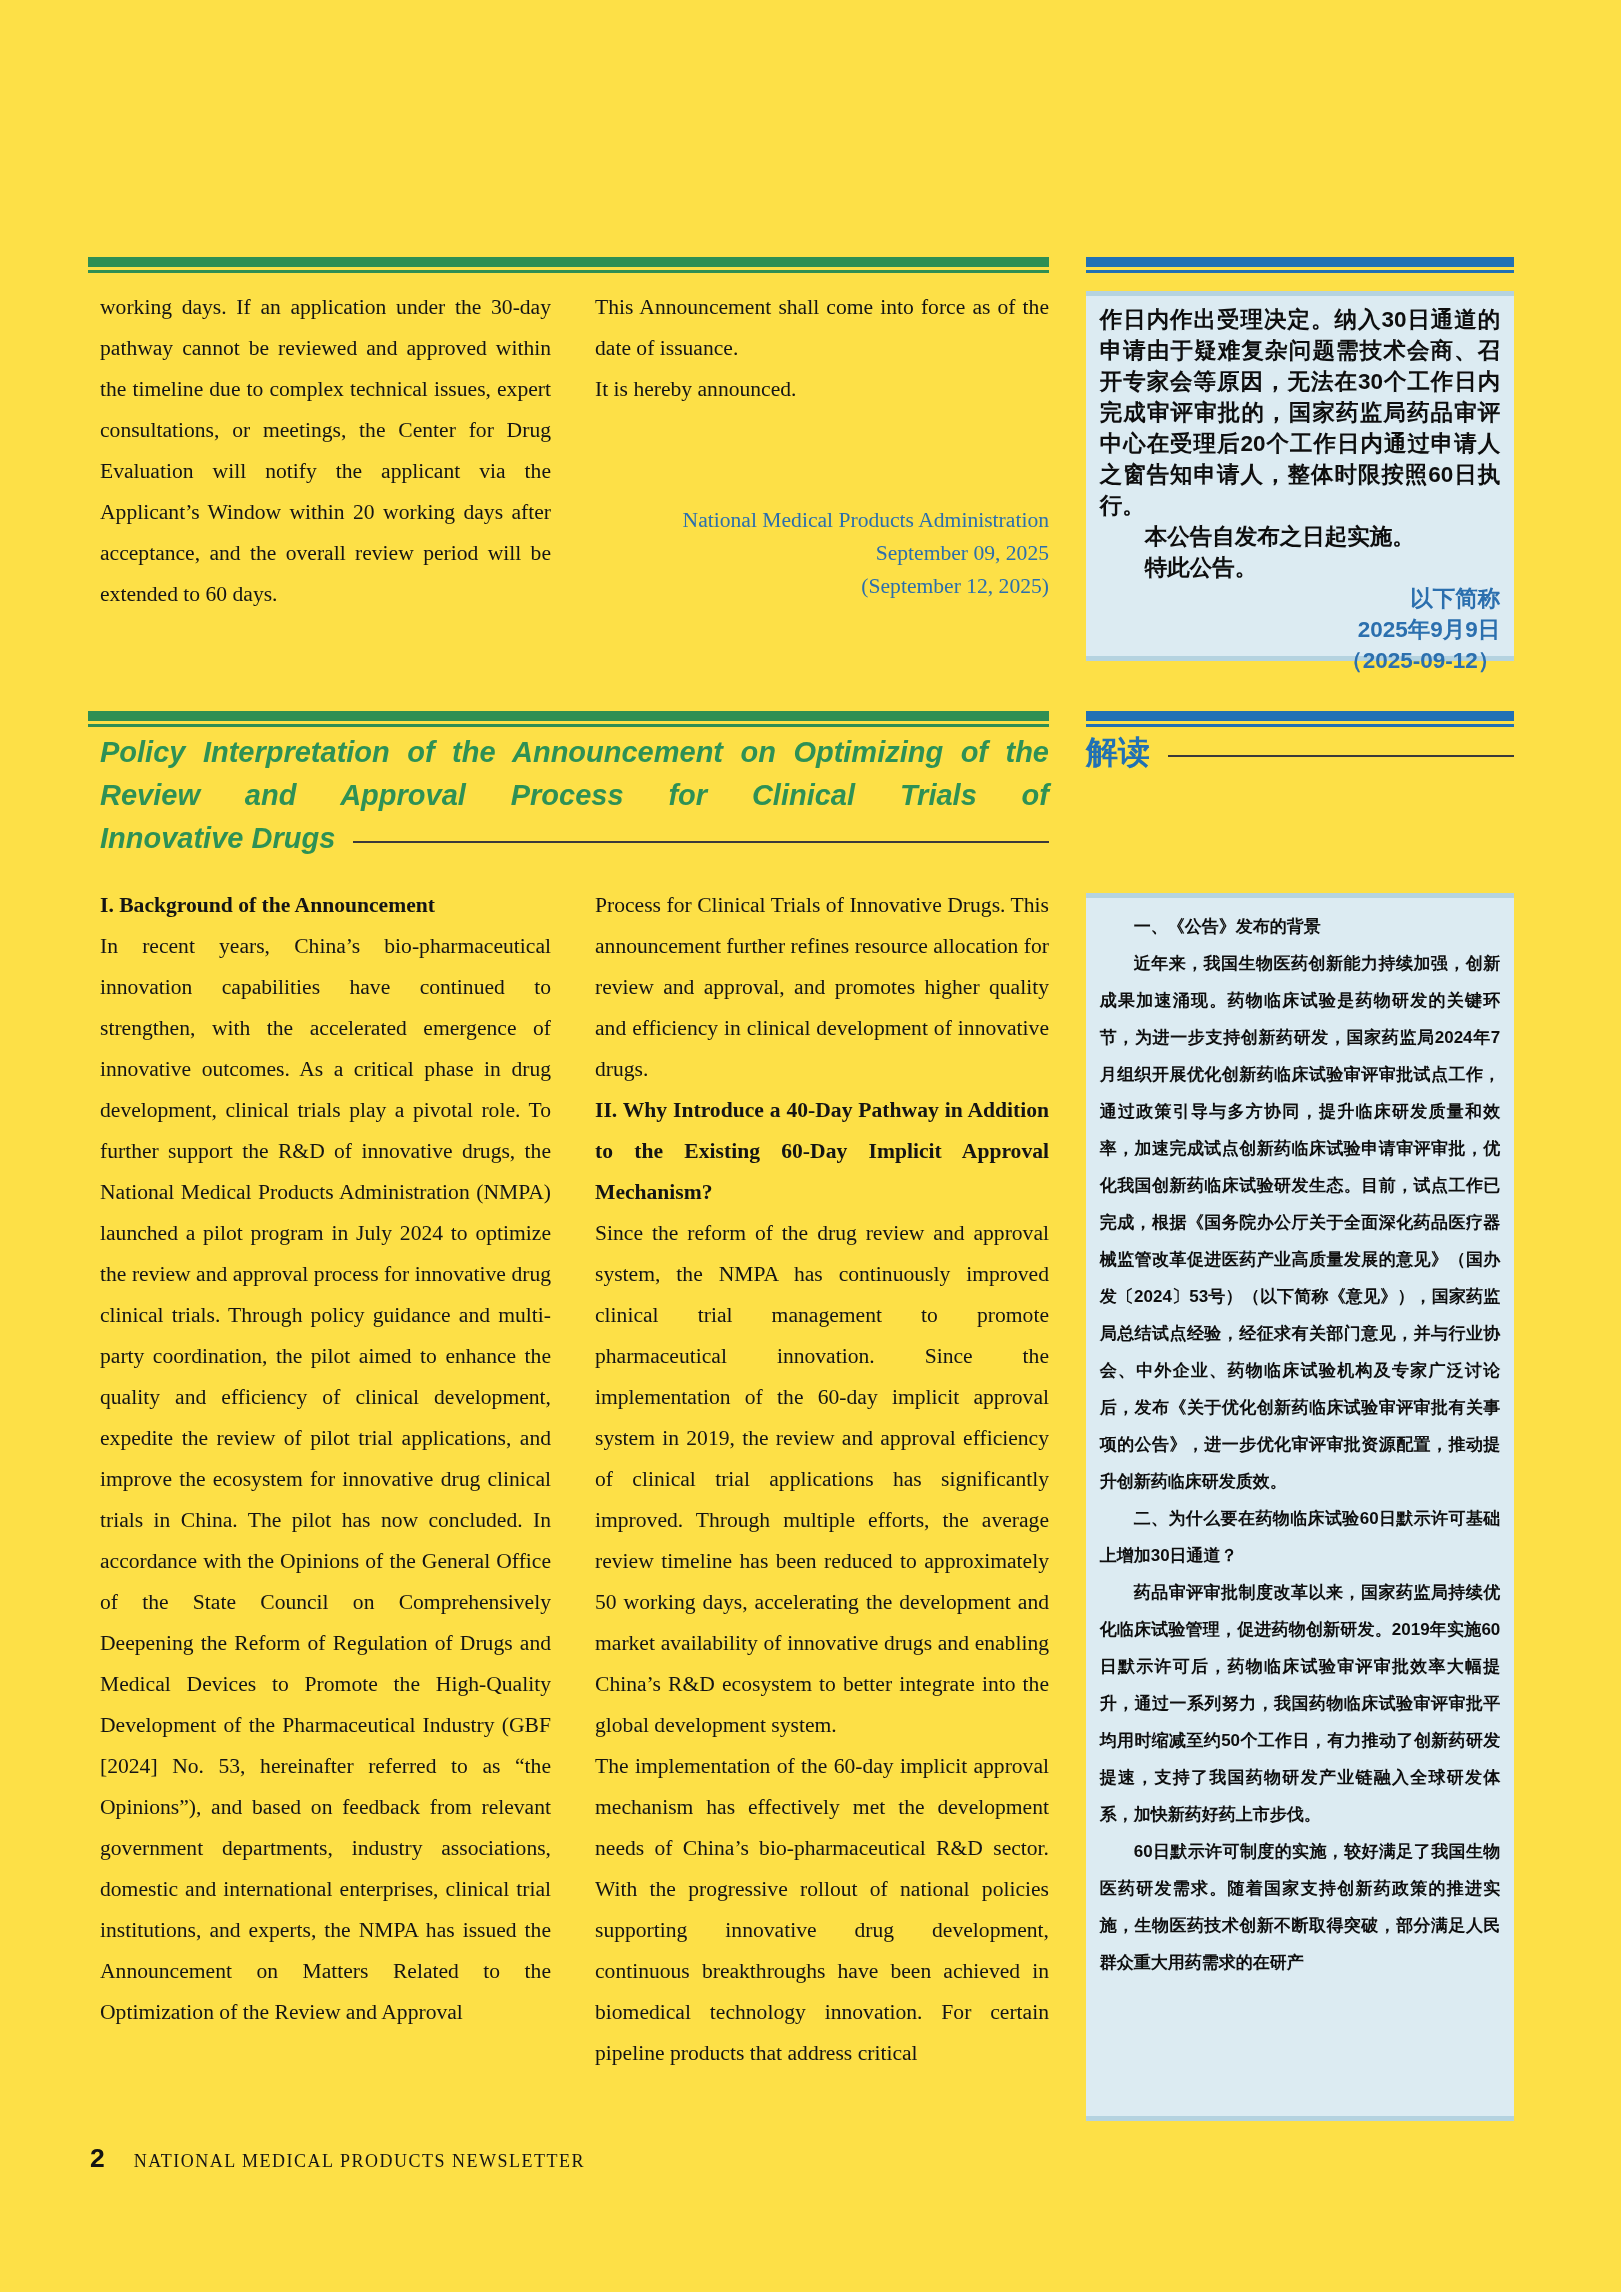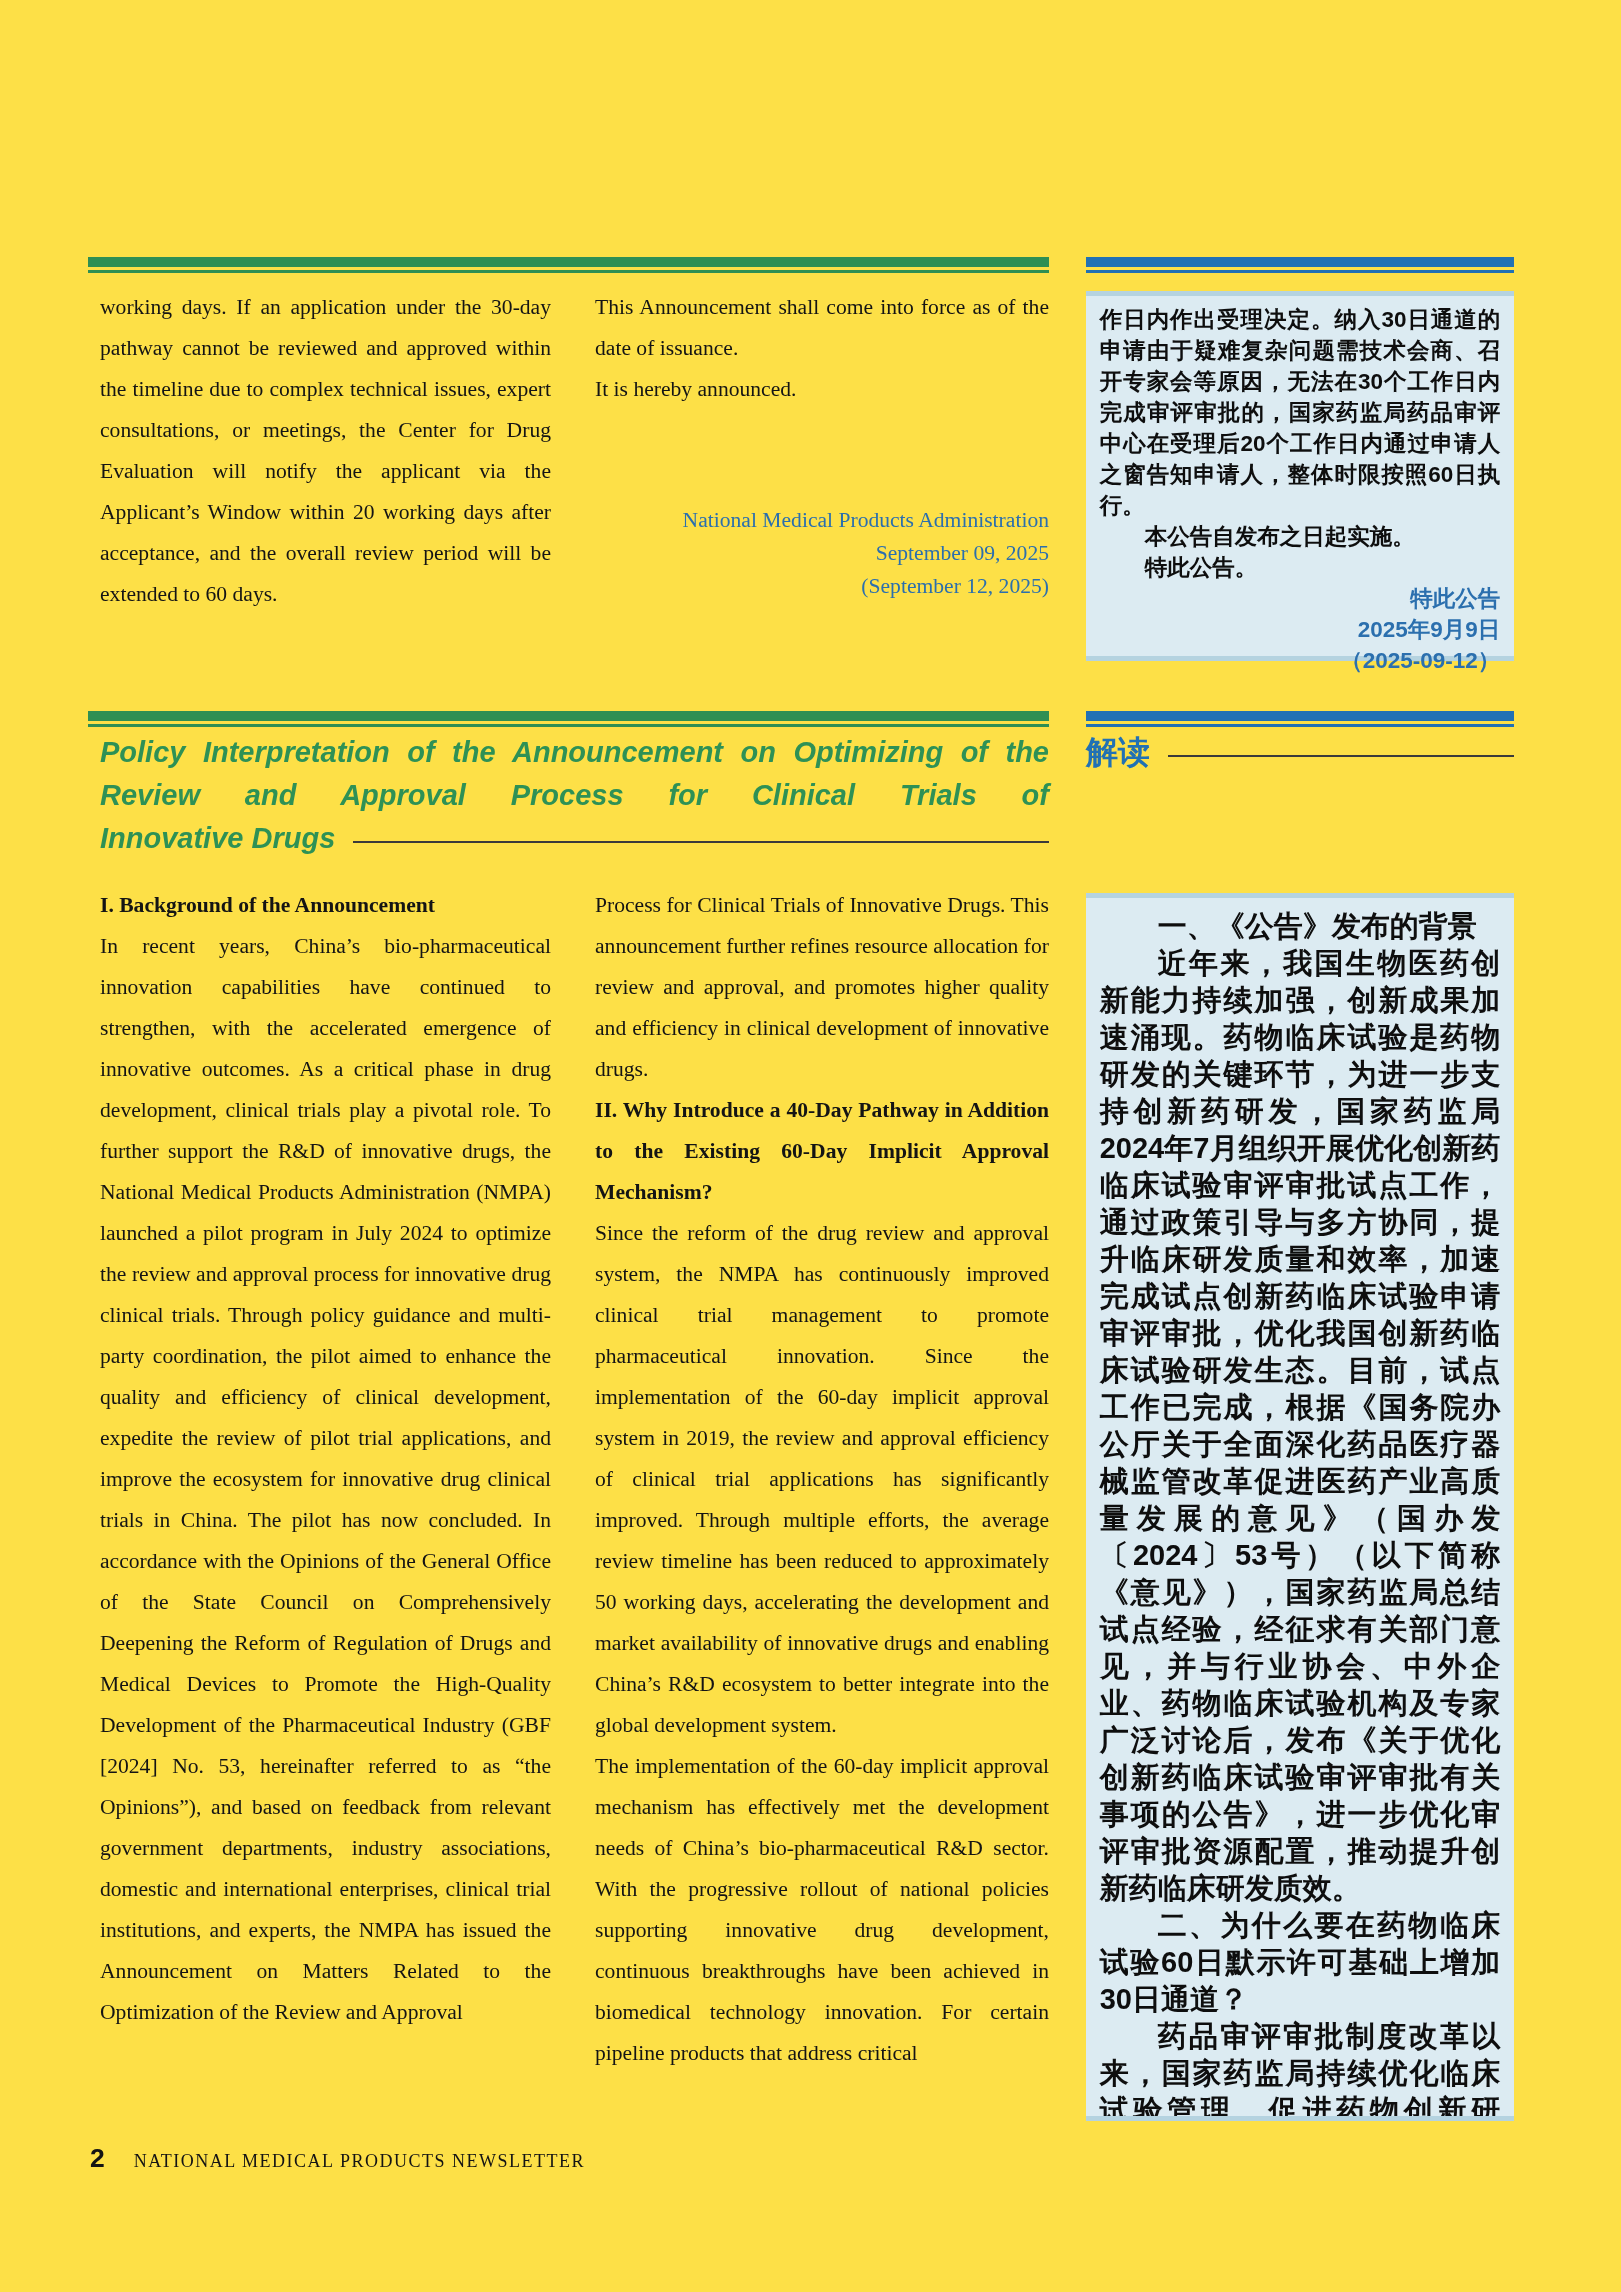--- a/index.html
+++ b/index.html
@@ -27,21 +27,21 @@
   
   .cnbox {
     background:#dcebf2; border-top:5.9px solid #b5d3e0; border-bottom:5.9px solid #b5d3e0;
     box-sizing:border-box; font-family:"Liberation Sans", sans-serif;
     color:#0e0e0e; text-align:justify;
   }
   .cnbox p { margin:0; }
   .box1 { padding:7.8px 13.7px 5.9px 13.7px; font-size:22.5px; line-height:31px; font-weight:700; }
   .box1 .indent { text-indent:2em; }
   .box1 .sig { text-align:right; color:#2b6fae; }
-  .box2 { padding:9.8px 13.7px; font-size:29px; line-height:37px; font-weight:600; overflow:hidden; }
+  .box2 { padding:9.8px 13.7px; font-size:17px; line-height:37px; font-weight:600; overflow:hidden; }
   .box2 .cn-h { font-weight:800; text-indent:2em; margin:0; }
   .box2 p { text-indent:2em; }
 
   
   .gh {
     font-family:"Liberation Sans", sans-serif; font-weight:bold; font-style:italic;
     color:#2e9155; font-size:29px; line-height:43px;
   }
   .gh .wrapjust { text-align:justify; text-align-last:justify; }
   .gh .lastline { display:flex; align-items:center; }
@@ -85,21 +85,21 @@
   <div class="abs sig-en" style="left:595px; top:504px; width:454px;">
     <div>National Medical Products Administration</div>
     <div>September 09, 2025</div>
     <div>(September 12, 2025)</div>
   </div>
 
   <div class="abs cnbox box1" style="left:1086px; top:291px; width:428px; height:370px;">
     <p>作日内作出受理决定。纳入30日通道的申请由于疑难复杂问题需技术会商、召开专家会等原因，无法在30个工作日内完成审评审批的，国家药监局药品审评中心在受理后20个工作日内通过申请人之窗告知申请人，整体时限按照60日执行。</p>
     <p class="indent">本公告自发布之日起实施。</p>
     <p class="indent">特此公告。</p>
-    <p class="sig">特此公告</p>
+    <p class="sig">以下简称</p>
     <p class="sig">2025年9月9日</p>
     <p class="sig">（2025-09-12）</p>
   </div>
 
   <div class="bar green" style="left:88px; top:711px; width:961px;">
     <div class="thick"></div>
     <div class="thin"></div>
   </div>
   <div class="bar blue" style="left:1086px; top:711px; width:428px;">
     <div class="thick"></div>

